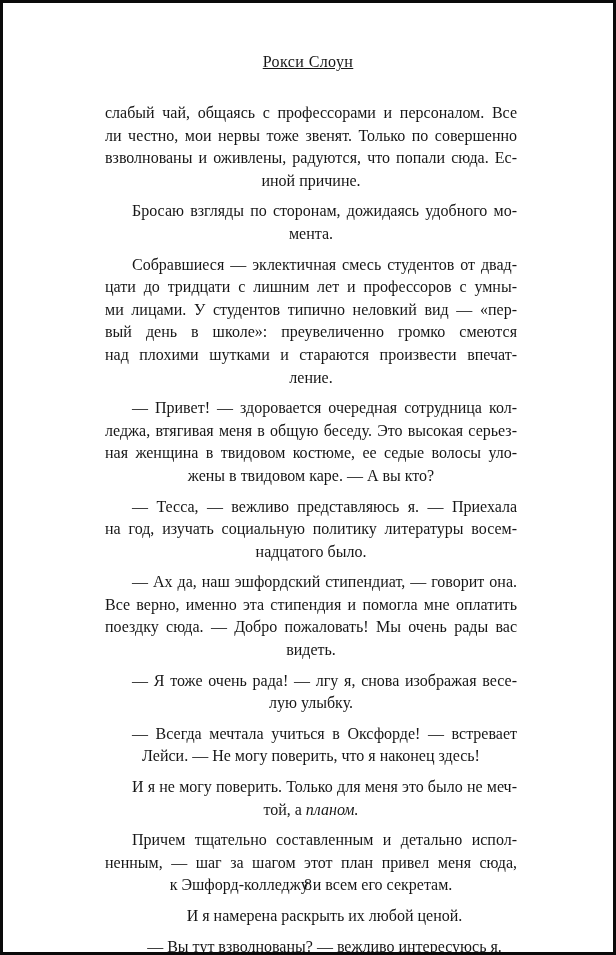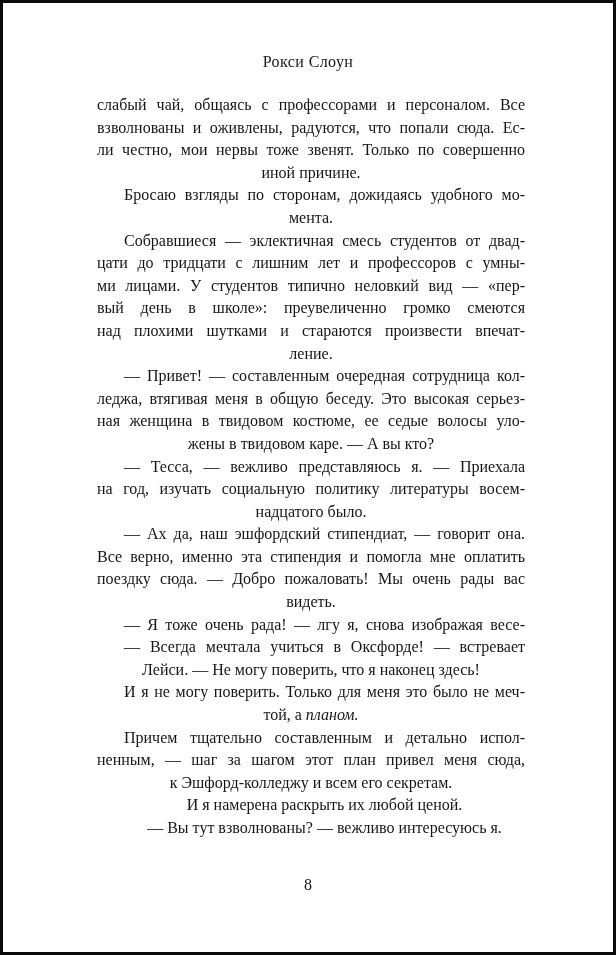--- a/index.html
+++ b/index.html
@@ -19,31 +19,32 @@
     overflow: hidden;
   }
   .running-head {
     position: absolute;
     top: 50px;
     left: 0;
     width: 100%;
     text-align: center;
     font-size: 16px;
     letter-spacing: 0.4px;
+    text-decoration: underline;
   }
   .text-body {
     position: absolute;
     top: 91px;
     left: 94px;
     width: 428px;
     font-size: 16px;
     line-height: 22.6px;
   }
   .paragraph {
-    margin: 0;
+    margin: 8px;
     padding: 0;
   }
   .line {
     text-align: center;
     white-space: normal;
   }
   .line.just {
     text-align: justify;
     text-align-last: justify;
   }
@@ -63,55 +64,56 @@
 </style>
 </head>
 <body>
 
 <div class="page">
   <div class="running-head">Рокси Слоун</div>
 
   <div class="text-body">
       <div class="paragraph">
         <div class="line just">слабый чай, общаясь с профессорами и персоналом. Все</div>
+        <div class="line just">ли честно, мои нервы тоже звенят. Только по совершенно</div>
         <div class="line just">взволнованы и оживлены, радуются, что попали сюда. Ес-</div>
-        <div class="line just">ли честно, мои нервы тоже звенят. Только по совершенно</div>
         <div class="line">иной причине.</div>
       </div>
       <div class="paragraph">
         <div class="line just indent">Бросаю взгляды по сторонам, дожидаясь удобного мо-</div>
         <div class="line">мента.</div>
       </div>
       <div class="paragraph">
         <div class="line just indent">Собравшиеся — эклектичная смесь студентов от двад-</div>
         <div class="line just">цати до тридцати с лишним лет и профессоров с умны-</div>
         <div class="line just">ми лицами. У студентов типично неловкий вид — «пер-</div>
         <div class="line just">вый день в школе»: преувеличенно громко смеются</div>
         <div class="line just">над плохими шутками и стараются произвести впечат-</div>
         <div class="line">ление.</div>
       </div>
       <div class="paragraph">
-        <div class="line just indent">— Привет! — составленным очередная сотрудница кол-</div>
+        <div class="line just indent">— Привет! — здоровается очередная сотрудница кол-</div>
         <div class="line just">леджа, втягивая меня в общую беседу. Это высокая серьез-</div>
         <div class="line just">ная женщина в твидовом костюме, ее седые волосы уло-</div>
         <div class="line">жены в твидовом каре. — А вы кто?</div>
       </div>
       <div class="paragraph">
         <div class="line just indent">— Тесса, — вежливо представляюсь я. — Приехала</div>
         <div class="line just">на год, изучать социальную политику литературы восем-</div>
         <div class="line">надцатого было.</div>
       </div>
       <div class="paragraph">
         <div class="line just indent">— Ах да, наш эшфордский стипендиат, — говорит она.</div>
         <div class="line just">Все верно, именно эта стипендия и помогла мне оплатить</div>
         <div class="line just">поездку сюда. — Добро пожаловать! Мы очень рады вас</div>
         <div class="line">видеть.</div>
       </div>
       <div class="paragraph">
         <div class="line just indent">— Я тоже очень рада! — лгу я, снова изображая весе-</div>
+        <div class="line">лую улыбку.</div>
       </div>
       <div class="paragraph">
         <div class="line just indent">— Всегда мечтала учиться в Оксфорде! — встревает</div>
         <div class="line">Лейси. — Не могу поверить, что я наконец здесь!</div>
       </div>
       <div class="paragraph">
         <div class="line just indent">И я не могу поверить. Только для меня это было не меч-</div>
         <div class="line"><span>той, а </span><em>планом.</em></div>
       </div>
       <div class="paragraph">

